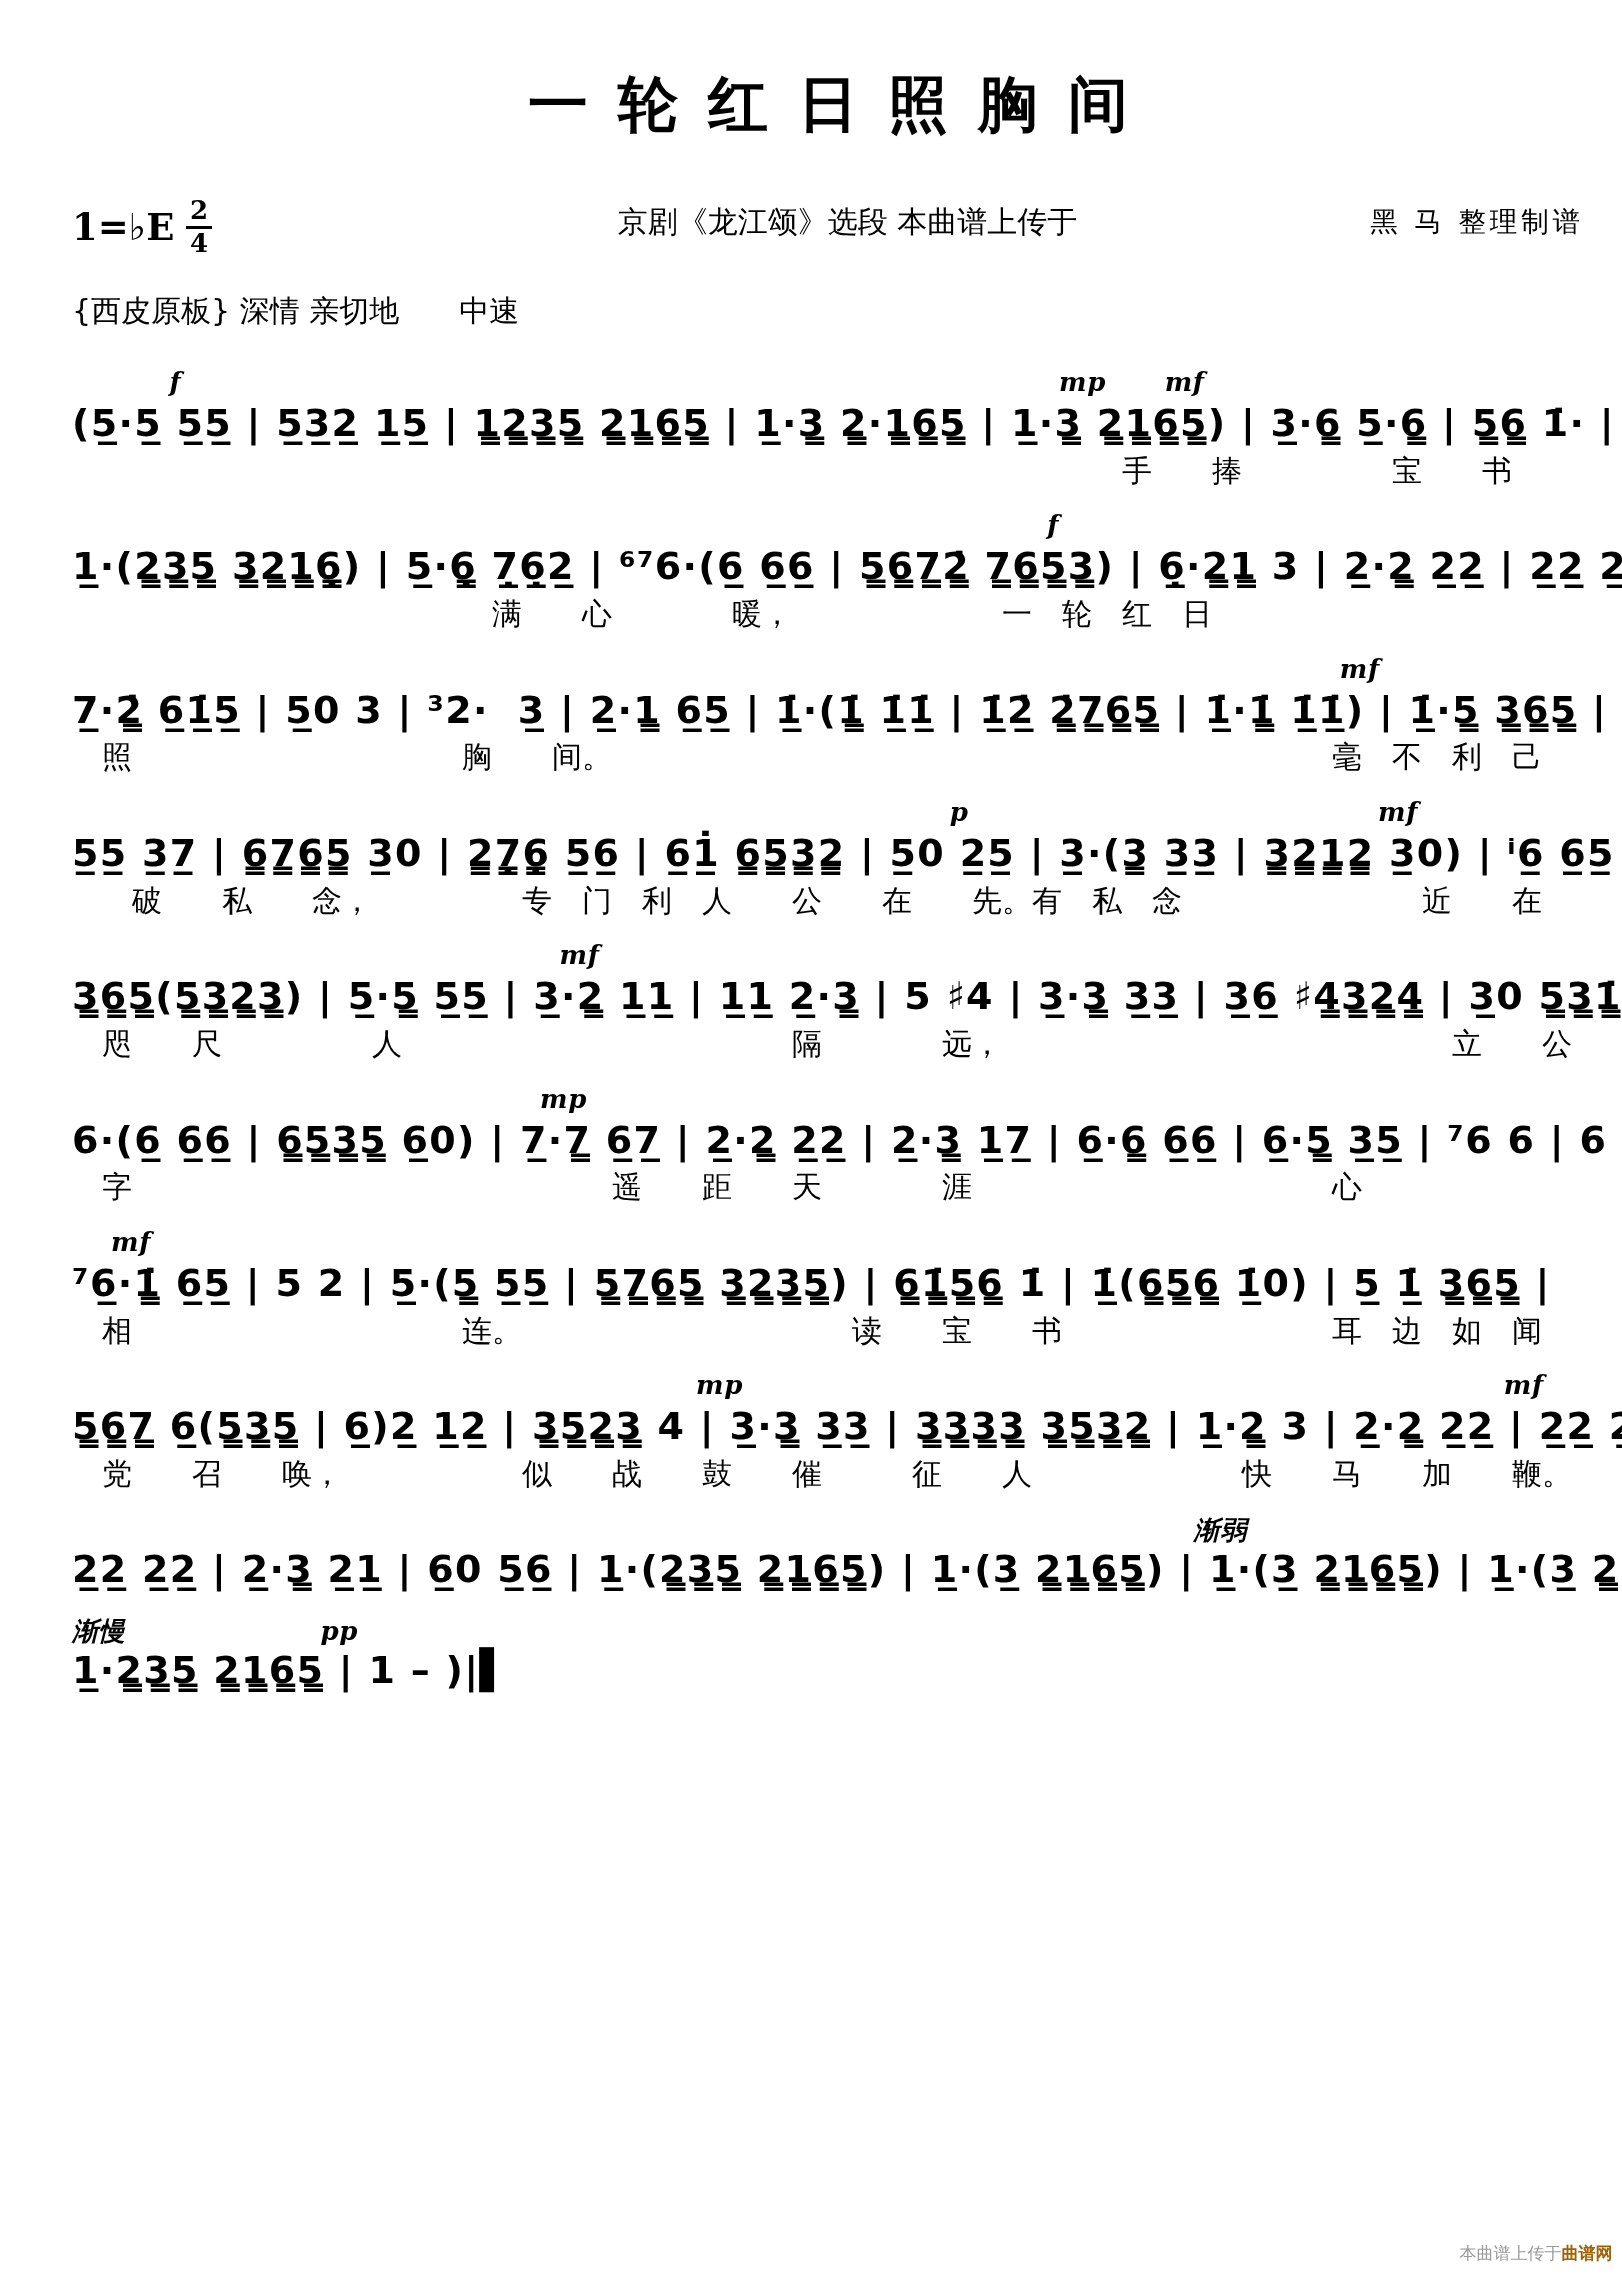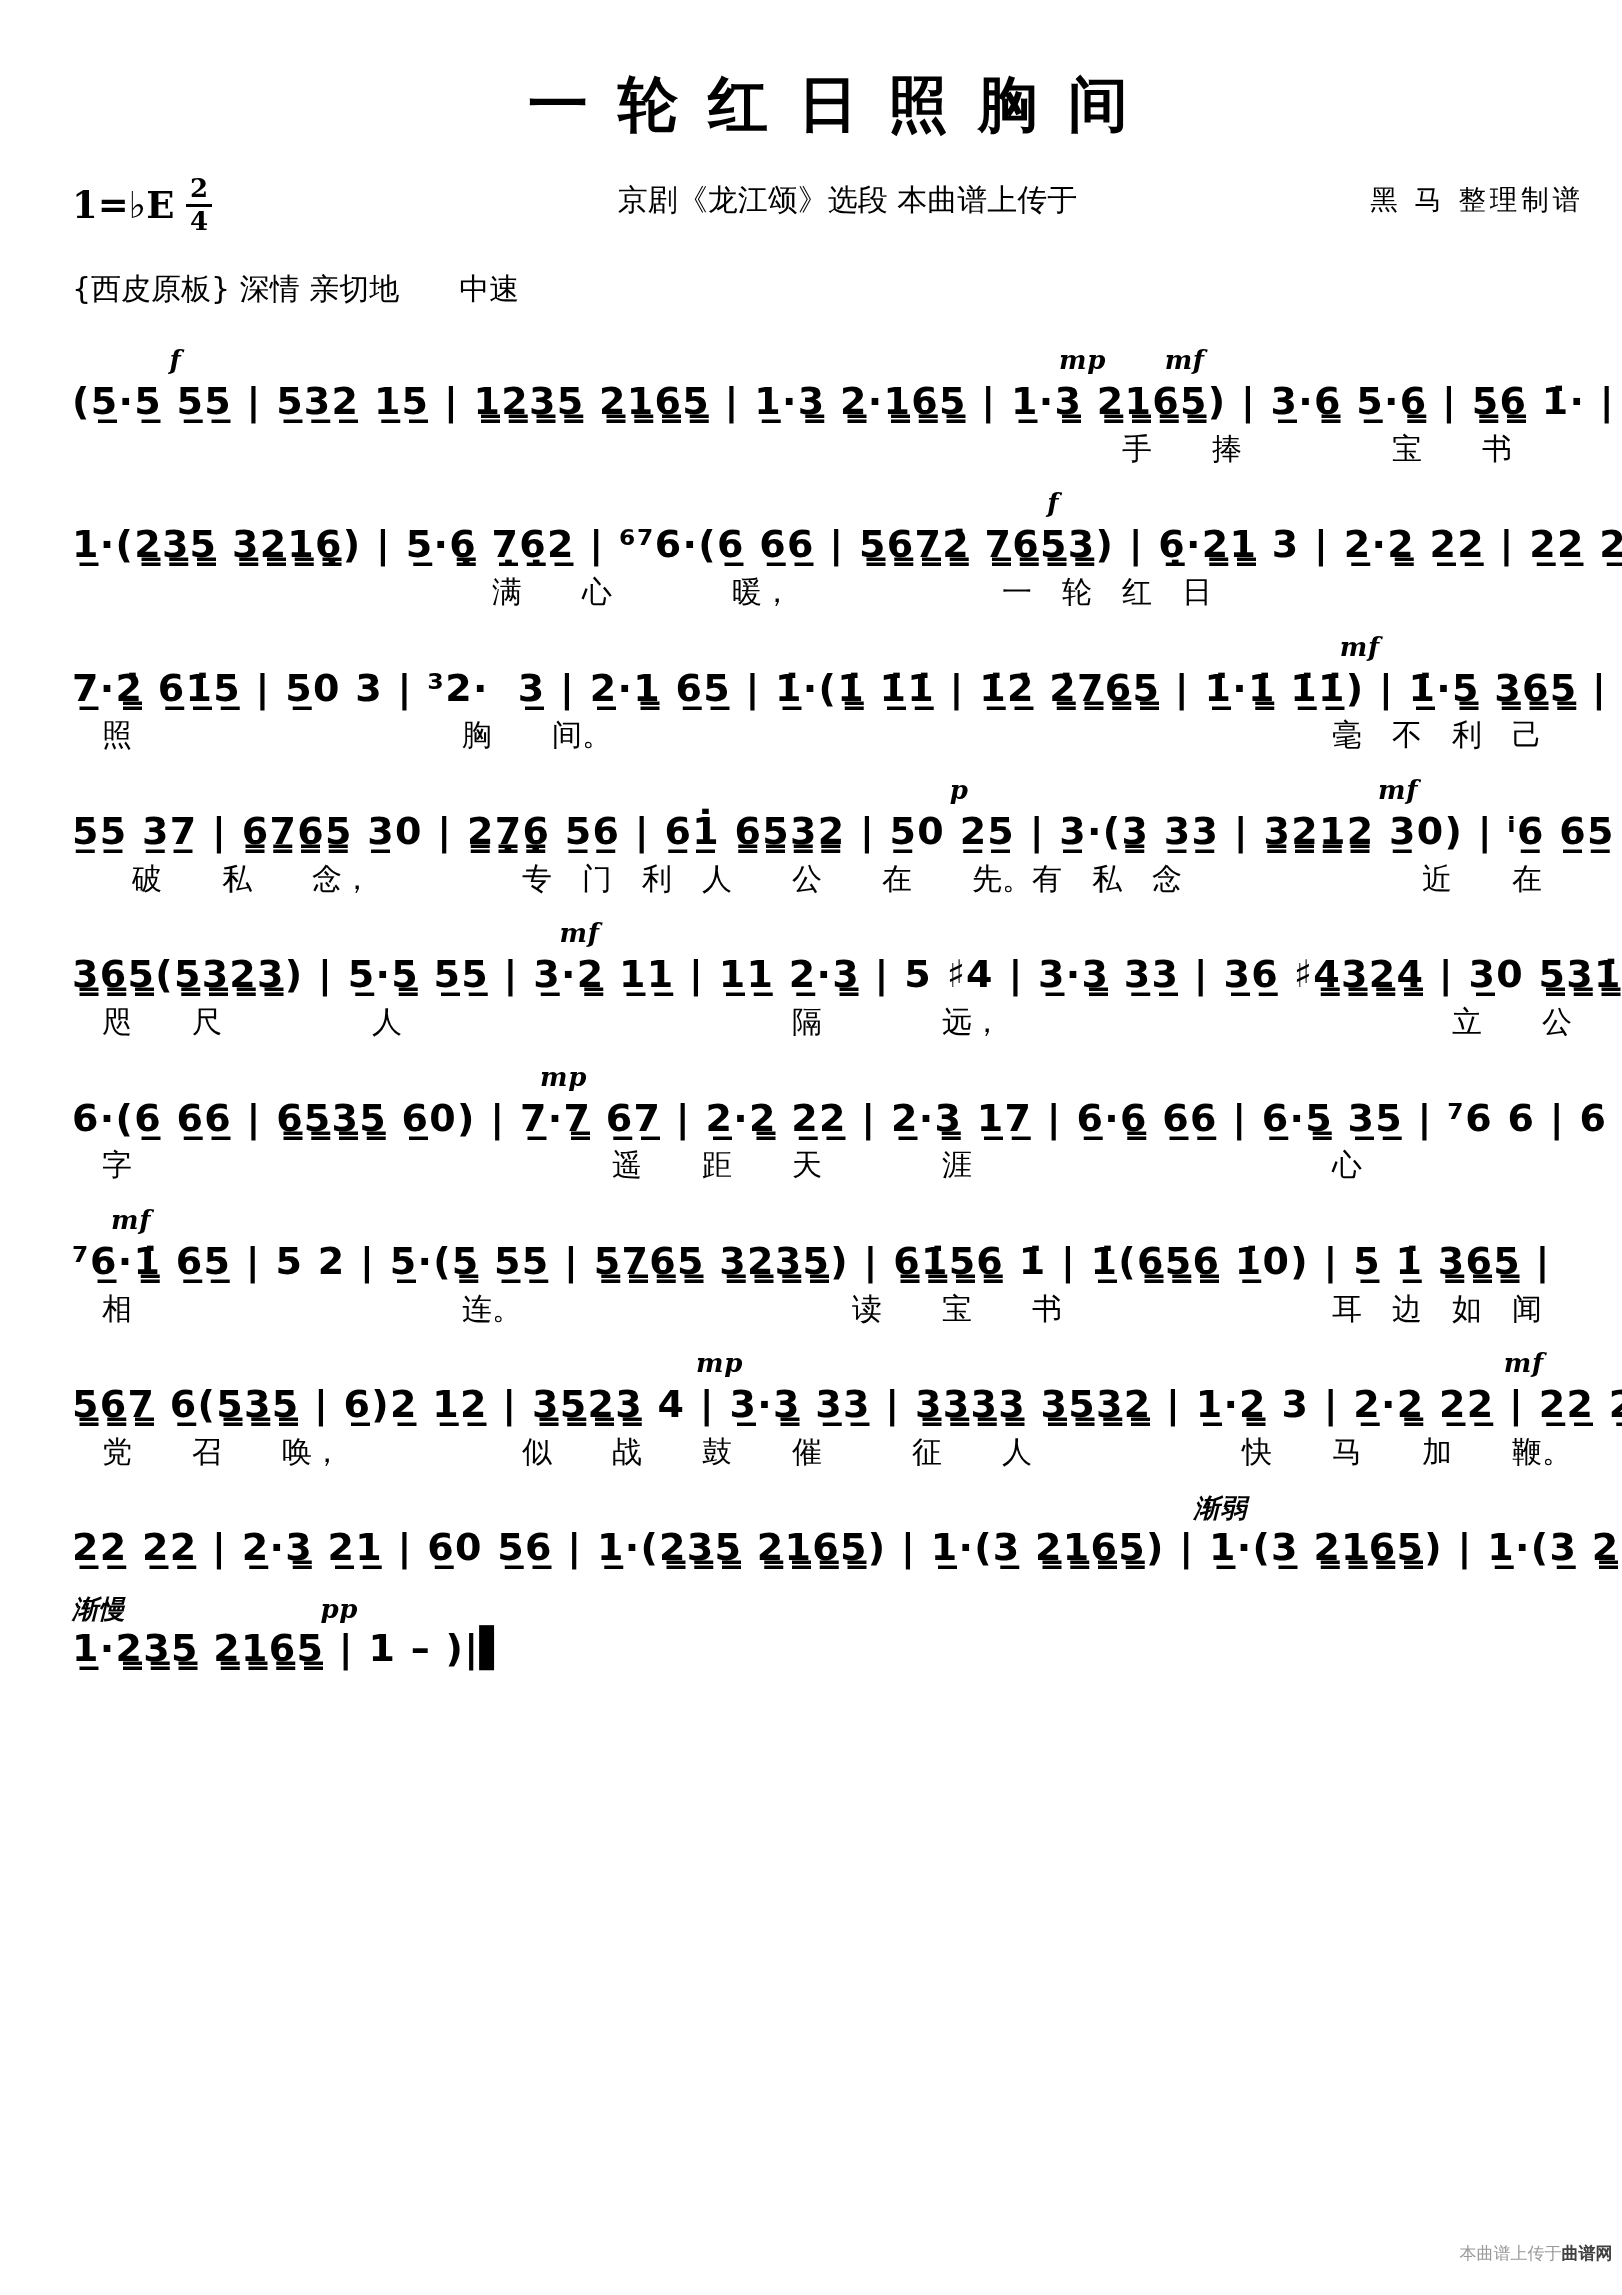--- a/index.html
+++ b/index.html
@@ -6,21 +6,21 @@
   body{
     width:1623px;height:2295px;background:#ffffff;color:#000;
     font-family:"DejaVu Sans","Liberation Sans",sans-serif;
     position:relative;overflow:hidden;
   }
   .page{padding:65px 39px 0 72px;}
   .title{
     text-align:center;font-size:60px;font-weight:bold;
     letter-spacing:30px;padding-left:30px;margin:0;
   }
-  .meta-row{display:flex;align-items:flex-start;margin-top:29px;}
+  .meta-row{display:flex;align-items:flex-start;margin-top:51px;}
   .key-sig{
     flex:0 0 340px;font-family:"DejaVu Serif","Liberation Serif",serif;
     font-weight:bold;font-size:37px;display:flex;align-items:center;
   }
   .meter{display:inline-flex;flex-direction:column;align-items:center;
     font-size:26px;line-height:1.05;margin-left:11.8px;font-weight:bold;}
   .meter .num{border-bottom:3.3px solid #000;padding:0 3.9px 1.3px 3.9px;}
   .meter .den{padding-top:1.3px;}
   .subtitle{flex:1;text-align:center;font-size:30px;padding-top:5.2px;}
   .credit{flex:0 0 301px;text-align:right;font-size:27.5px;letter-spacing:3.9px;padding-top:6.5px;}
@@ -37,21 +37,21 @@
     font-size:38px;font-weight:bold;white-space:pre;
     letter-spacing:1.3px;line-height:1.25;
   }
   .lyrics{
     font-size:30px;white-space:pre;margin-top:5.2px;height:38px;line-height:1.2;
   }
   .lyrics:empty{height:0;margin:0;}
   .watermark{
     position:absolute;right:10.5px;bottom:30px;font-size:17px;color:#9a9a9a;
   }
-  .watermark .brand{color:#404040;font-weight:bold;}
+  .watermark .brand{color:#a16207;font-weight:bold;}
 </style>
 </head>
 <body>
 
 <div class="page">
 
   <h1 class="title">一轮红日照胸间</h1>
 
   <div class="meta-row">
     <div class="key-sig">

